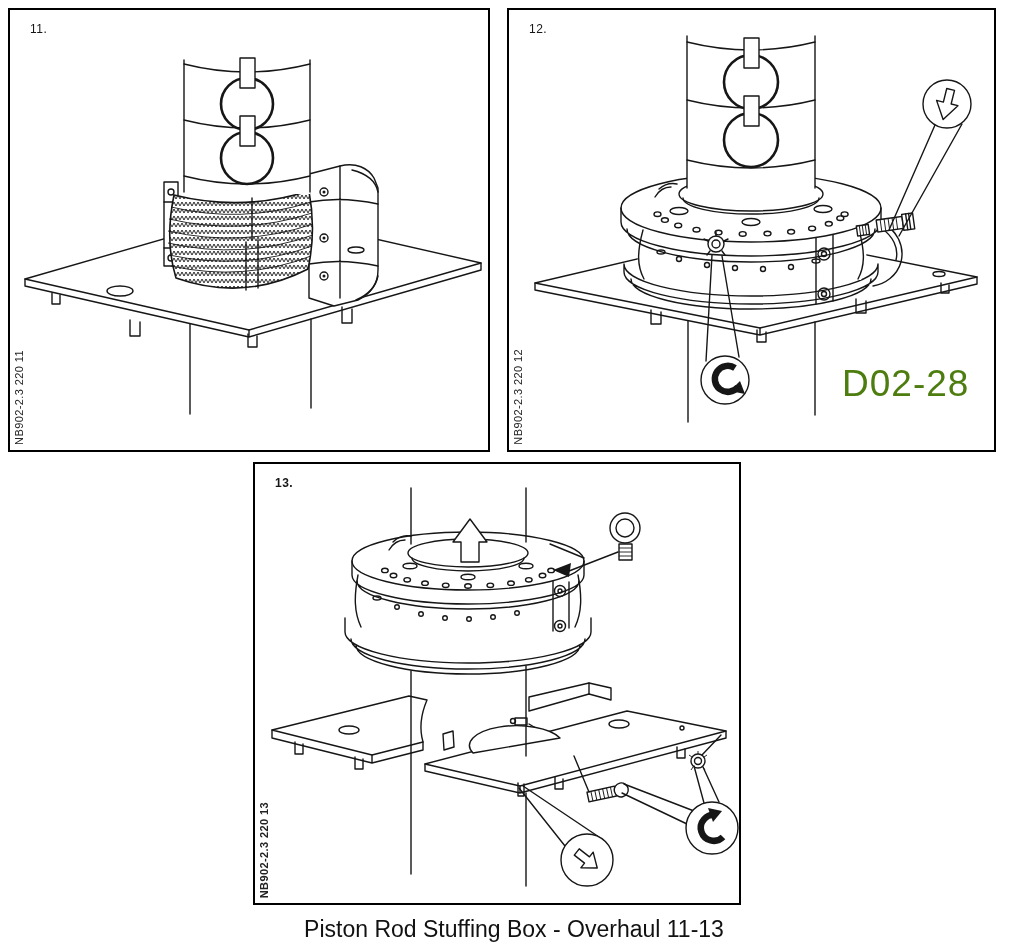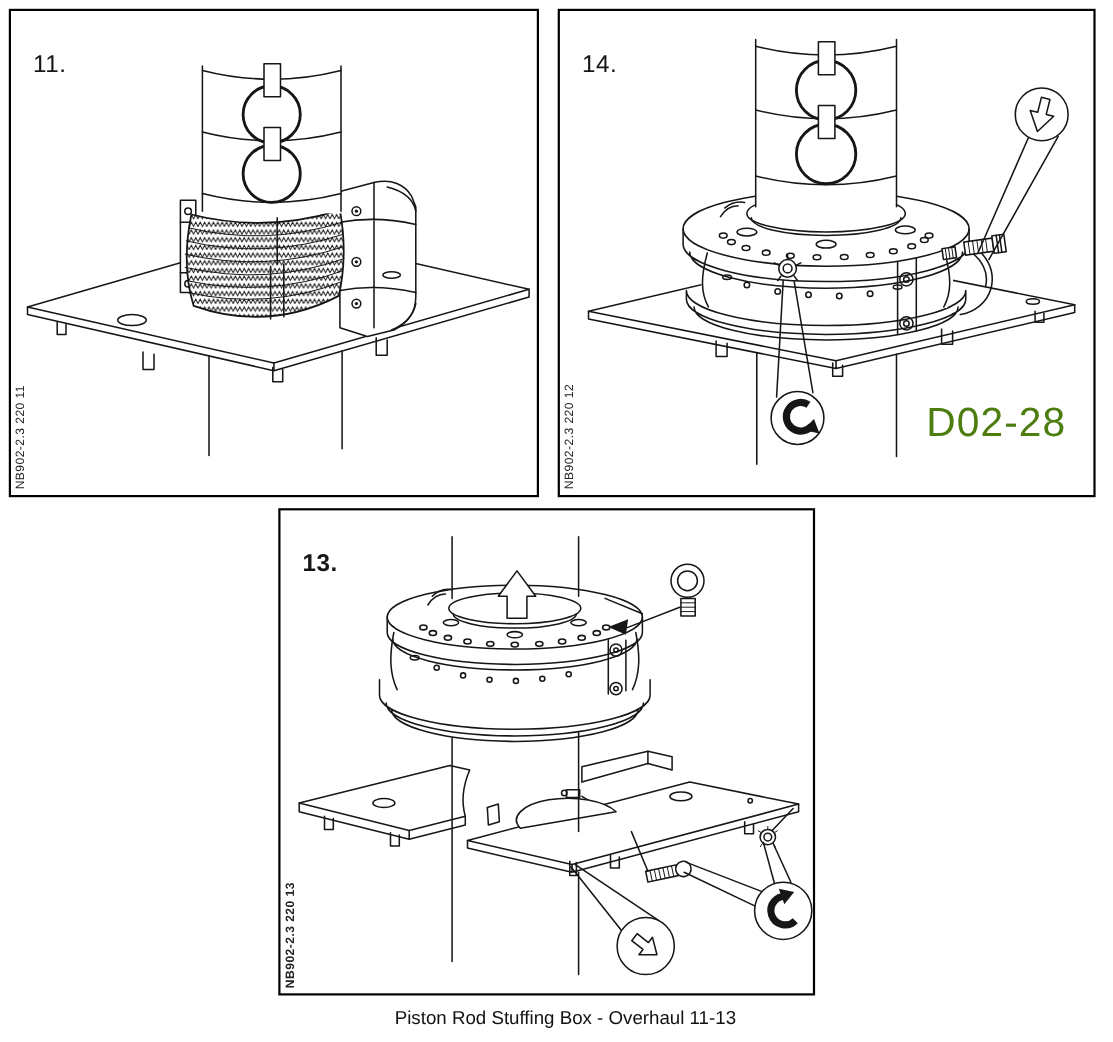--- a/index.html
+++ b/index.html
@@ -4,27 +4,27 @@
 <style>
   html,body { margin:0; padding:0; background:#ffffff; }
   .page {
     position:relative; width:1012px; height:947px; background:#fff;
     font-family:"Liberation Sans", sans-serif; color:#161616; overflow:hidden;
   }
   .panel { position:absolute; border:2px solid #000; background:#fff; box-sizing:border-box; }
   .panel-11 { left:8px;   top:8px;   width:482px; height:444px; }
   .panel-12 { left:507px; top:8px;   width:489px; height:444px; }
   .panel-13 { left:253px; top:462px; width:488px; height:443px;font-weight:bold; }
-  .step-label { position:absolute; left:20px; top:12px; font-size:22px; letter-spacing:0.5px;margin-top:23px; }
+  .step-label { position:absolute; left:20px; top:12px; font-size:12px; letter-spacing:0.5px; }
   .ref-code {
     position:absolute; left:3px; bottom:5px; font-size:11px; color:#222;
     writing-mode:vertical-rl; transform:rotate(180deg); letter-spacing:0.4px; white-space:nowrap;
   }
   .drawing-label { position:absolute; left:333px; top:353px; font-size:37px; letter-spacing:1px; color:#4d7c0f; }
-  .caption { position:absolute; left:16px; right:0; top:916px; text-align:center; font-size:17px; color:#111; }
+  .caption { position:absolute; left:16px; right:0; top:916px; text-align:center; font-size:23px; color:#111; }
   .art { position:absolute; left:2px; top:2px; }
   svg .ln  { stroke:#161616; stroke-width:1.4; fill:none; stroke-linecap:round; stroke-linejoin:round; }
   svg .w   { stroke:#161616; stroke-width:1.4; fill:#ffffff; stroke-linejoin:round; }
   svg .wn  { stroke:none; fill:#ffffff; }
   svg .b   { stroke:none; fill:#161616; }
   svg .thk { stroke:#161616; stroke-width:2.6; fill:none; }
   svg .thin{ stroke:#161616; stroke-width:0.9; fill:none; }
   svg .bold{ stroke:#161616; stroke-width:6.5; fill:none; stroke-linecap:butt; }
 </style>
 </head>
@@ -184,21 +184,21 @@
 
       <g>
         <path class="ln" d="M201,243 L195,349 M211,244 L228,345"></path>
         <circle class="w" cx="214" cy="368" r="24"></circle>
         <g>
           <path class="bold" d="M224,356 A13,13 0 1 0 227,375"></path>
           <path class="b" d="M229,369 l5,13 -15,-3 z"></path>
         </g>
       </g>
     </svg>
-    <div class="step-label">14.</div>
+    <div class="step-label">12.</div>
     <div class="drawing-label">D02-28</div>
     <div class="ref-code">NB902-2.3 220 12</div>
   </section>
 
   <section class="panel panel-13">
     <svg class="art" width="482" height="437" viewBox="0 0 482 437">
 
       <g>
         <path class="w" d="M15,264 L152,230 L170,234 C164,248 162,262 166,276 L115,289 Z"></path>
         <path class="ln" d="M15,264 V272 L115,297 V289 M115,297 L166,284 V276"></path>

